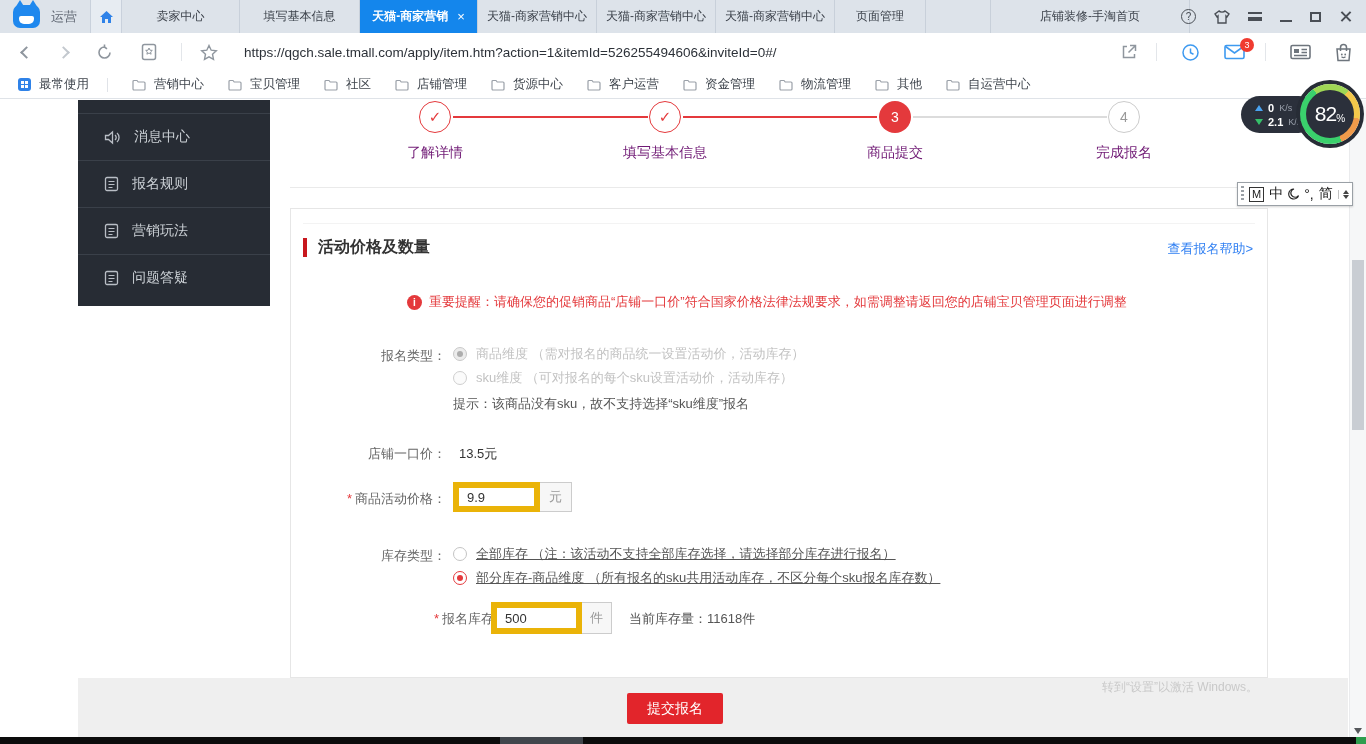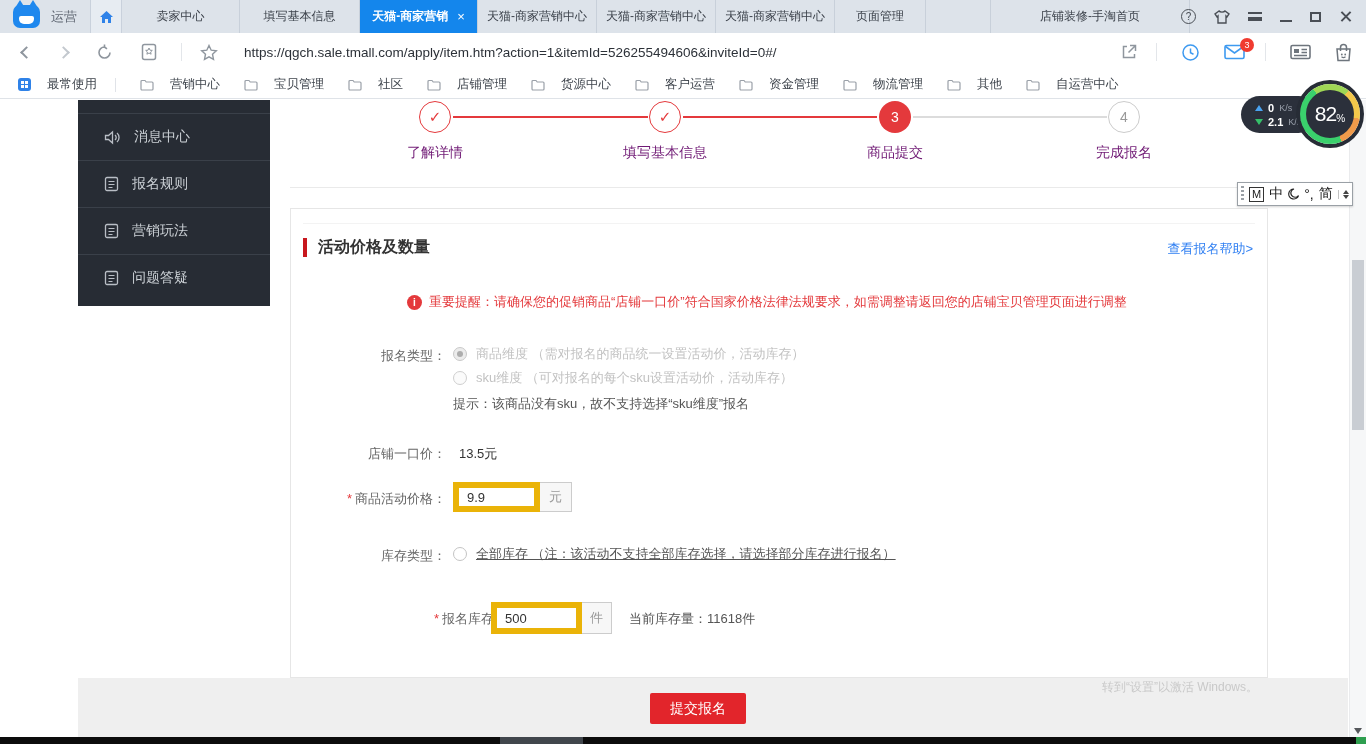--- a/index.html
+++ b/index.html
@@ -39,21 +39,21 @@
   .chev.fwd  { transform:rotate(-135deg); margin-left:28px; border-color:#c3c8ce; }
   .nav-svg { margin-left:28px; display:flex; }
   .nav-div { width:1px; height:18px; background:#e3e6ea; margin-left:24px; }
   .url { margin-left:26px; font-size:13.5px; color:#2c3138; flex:1; overflow:hidden; white-space:nowrap; }
   .nav-right { display:flex; align-items:center; margin-right:14px; gap:0; }
   .nr-item { position:relative; margin-left:24px; display:flex; }
   .badge { position:absolute; top:-6px; right:-9px; min-width:14px; height:14px; background:#f03b30; color:#fff; border-radius:8px; font-size:9px; display:flex; align-items:center; justify-content:center; padding:0 3px; }
 
   
   .bookmarks { position:absolute; left:0; top:71px; width:1366px; height:28px; background:#fff; border-bottom:1px solid #dfe3e8; display:flex; align-items:center; font-size:12.5px; color:#3e444c; }
-  .bm { display:flex; align-items:center; gap:16px; margin-left:24px; white-space:nowrap; }
+  .bm { display:flex; align-items:center; gap:8px; margin-left:24px; white-space:nowrap; }
   .bm.first { margin-left:18px; }
   .bm-div { width:1px; height:14px; background:#e0e3e8; margin-left:18px; }
   .mu-icon { width:13px; height:13px; background:#2f82e8; border-radius:3px; position:relative; }
   .mu-icon::after { content:''; position:absolute; left:3px; top:3px; width:7px; height:7px; background:
     linear-gradient(#fff,#fff) left top/3px 3px no-repeat,
     linear-gradient(#fff,#fff) right top/3px 3px no-repeat,
     linear-gradient(#fff,#fff) left bottom/3px 3px no-repeat,
     linear-gradient(#fff,#fff) right bottom/3px 3px no-repeat; }
 
   
@@ -94,21 +94,21 @@
   .opt-dim { color:#c2c2c2; }
   .opt-txt { color:#555;text-decoration:underline; }
   .hint { position:absolute; left:162px; font-size:13px; color:#555; }
   .plain-val { position:absolute; left:168px; font-size:13px; color:#333; }
   .tbox { position:absolute; height:30px; border:6px solid #eab308; font-size:13px; padding:0 8px; color:#333; outline:none; font-family:inherit; background:#fff; }
   .addon { position:absolute; height:30px; background:#f7f7f7; border:1px solid #ccc; border-left:none; display:flex; align-items:center; justify-content:center; font-size:13px; color:#999; }
   .cur-stock { position:absolute; font-size:13px; color:#555; }
 
   
   .footer { position:absolute; left:78px; top:678px; width:1270px; height:59px; background:#efefef; }
-  .submit { position:absolute; left:572px; top:15px; width:96px; height:31px; background:#e2252b; color:#fff; font-size:14px; border:none; border-radius:2px; cursor:pointer; font-family:inherit; }
+  .submit { position:absolute; left:549px; top:15px; width:96px; height:31px; background:#e2252b; color:#fff; font-size:14px; border:none; border-radius:2px; cursor:pointer; font-family:inherit; }
 
   .wm { position:absolute; left:1102px; top:656px; color:#c2c2c2; z-index:5; pointer-events:none; }
   .wm .l1 { font-size:18px; }
   .wm .l2 { font-size:12px; margin-top:23px; color:#c9c9c9; }
 
   
   .pill { position:absolute; left:1241px; top:96px; width:76px; height:37px; background:#2b303b; border-radius:19px; display:flex; flex-direction:column; justify-content:center; padding-left:14px; gap:2px; z-index:8; }
   .spd-row { display:flex; align-items:center; gap:5px; font-size:11px; color:#fff; }
   .tri-up { width:0; height:0; border-left:4px solid transparent; border-right:4px solid transparent; border-bottom:6px solid #4aa3f0; }
   .tri-dn { width:0; height:0; border-left:4px solid transparent; border-right:4px solid transparent; border-top:6px solid #35c06a; }
@@ -385,20 +385,24 @@
       <span class="req">*</span><span>商品活动价格：</span>
     </div>
     <input class="tbox" style="left: 162px; top: 273px; width: 87px;" readonly="" value="9.9">
     <div class="addon" style="left:249px;top:273px;width:32px">元</div>
 
     <div class="flabel" style="top:338px">库存类型：</div>
     <div class="optrow" style="top:336px">
       <span class="radio off"></span>
       <span class="opt-txt">全部库存 （注：该活动不支持全部库存选择，请选择部分库存进行报名）</span>
     </div>
+    <div class="optrow" style="top:360px">
+      <span class="radio on"></span>
+      <span class="opt-txt">部分库存-商品维度 （所有报名的sku共用活动库存，不区分每个sku报名库存数）</span>
+    </div>
 
     <div class="flabel" style="top:401px;left:48px;width:155px">
       <span class="req">*</span><span>报名库存</span>
     </div>
     <input class="tbox" style="left: 200px; top: 393px; width: 91px; height: 32px;" readonly="" value="500">
     <div class="addon" style="left:291px;top:393px;width:30px;height:32px">件</div>
     <div class="cur-stock" style="left:338px;top:401px">当前库存量：11618件</div>
   </div>
 
   <div class="footer">

